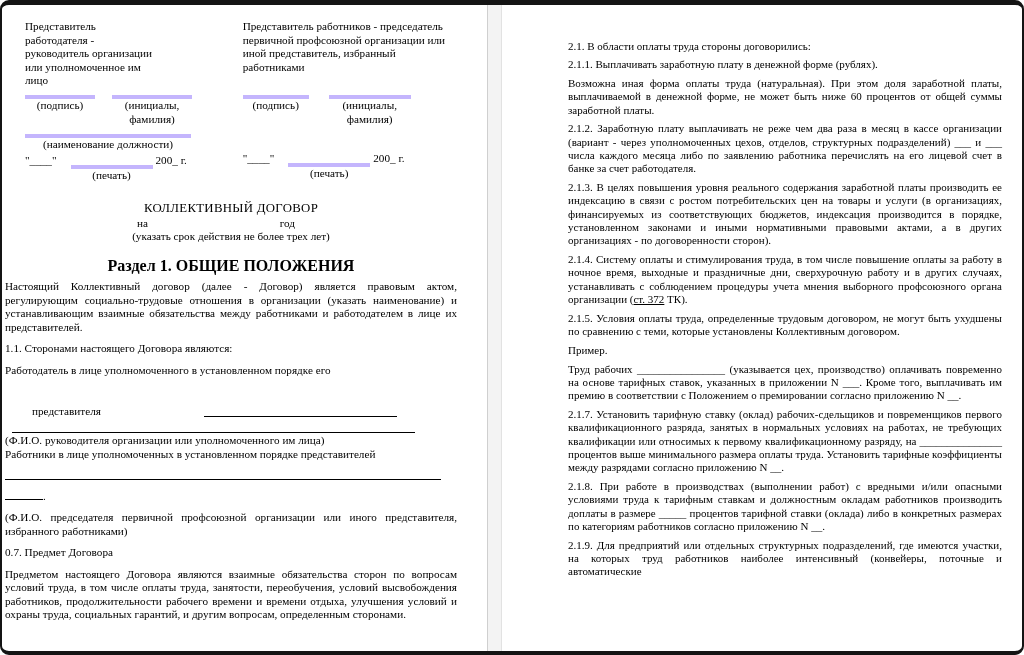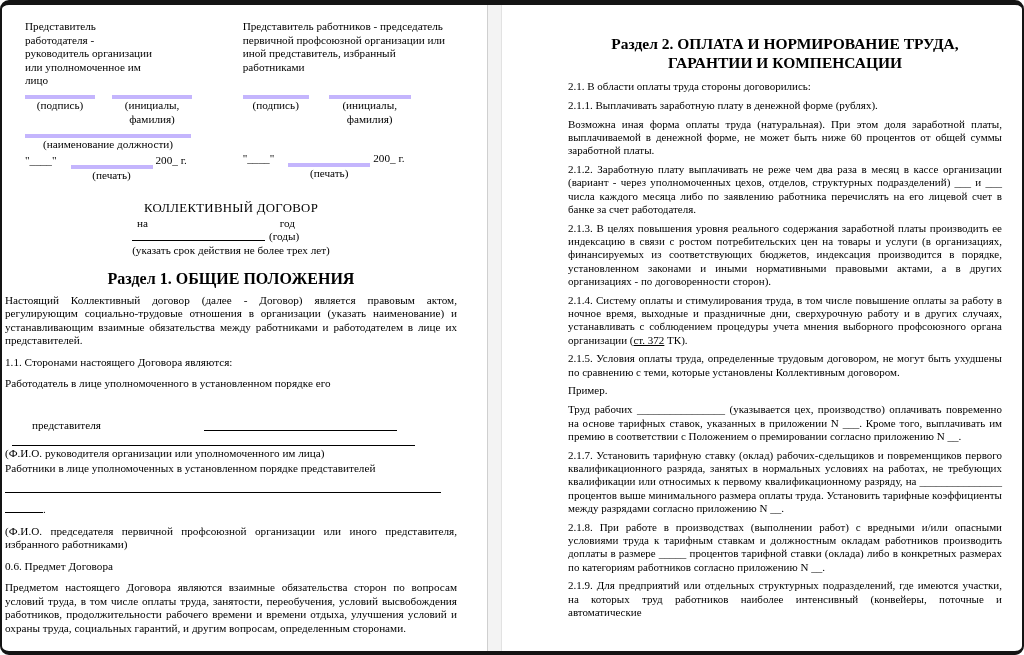--- a/index.html
+++ b/index.html
@@ -114,24 +114,20 @@
         </div>
       </div>
     </div>
 
     <div class="title-block">
       <div class="doc-title">КОЛЛЕКТИВНЫЙ ДОГОВОР</div>
       <div class="na-god">
         <span>на</span>
         <span>год</span>
       </div>
-      <div class="gody-row">
-        <div class="gody-line"></div>
-        <span>(годы)</span>
-      </div>
       <div class="term">(указать срок действия не более трех лет)</div>
     </div>
 
     <div class="h1">Раздел 1. ОБЩИЕ ПОЛОЖЕНИЯ</div>
 
     <p>Настоящий Коллективный договор (далее - Договор) является правовым актом, регулирующим социально-трудовые отношения в организации (указать наименование) и устанавливающим взаимные обязательства между работниками и работодателем в лице их представителей.</p>
     <p class="noj">1.1. Сторонами настоящего Договора являются:</p>
     <p class="noj">Работодатель в лице уполномоченного в установленном порядке его</p>
 
     <div class="row-pred">
@@ -139,28 +135,27 @@
       <div class="fill-line"></div>
     </div>
     <div class="uline1"></div>
     <p class="cap-center">(Ф.И.О. руководителя организации или уполномоченного им лица)</p>
 
     <p class="noj" style="margin-top:1px">Работники в лице уполномоченных в установленном порядке представителей</p>
     <div class="uline2"></div>
     <p class="short-row noj"><span class="uline-short"></span><span>.</span></p>
 
     <p>(Ф.И.О. председателя первичной профсоюзной организации или иного представителя, избранного работниками)</p>
-    <p class="noj">0.6. Предмет Договора</p>
+    <p class="noj">0.7. Предмет Договора</p>
     <p>Предметом настоящего Договора являются взаимные обязательства сторон по вопросам условий труда, в том числе оплаты труда, занятости, переобучения, условий высвобождения работников, продолжительности рабочего времени и времени отдыха, улучшения условий и охраны труда, социальных гарантий, и другим вопросам, определенным сторонами.</p>
   </section>
 
   <div class="gutter"></div>
 
   <section class="page page-right rp">
-    <div class="h2">Раздел 2. ОПЛАТА И НОРМИРОВАНИЕ ТРУДА, ГАРАНТИИ И КОМПЕНСАЦИИ</div>
 
     <p class="noj">2.1. В области оплаты труда стороны договорились:</p>
     <p class="noj">2.1.1. Выплачивать заработную плату в денежной форме (рублях).</p>
     <p>Возможна иная форма оплаты труда (натуральная). При этом доля заработной платы, выплачиваемой в денежной форме, не может быть ниже 60 процентов от общей суммы заработной платы.</p>
     <p>2.1.2. Заработную плату выплачивать не реже чем два раза в месяц в кассе организации (вариант - через уполномоченных цехов, отделов, структурных подразделений) ___ и ___ числа каждого месяца либо по заявлению работника перечислять на его лицевой счет в банке за счет работодателя.</p>
     <p>2.1.3. В целях повышения уровня реального содержания заработной платы производить ее индексацию в связи с ростом потребительских цен на товары и услуги (в организациях, финансируемых из соответствующих бюджетов, индексация производится в порядке, установленном законами и иными нормативными правовыми актами, а в других организациях - по договоренности сторон).</p>
     <p><span>2.1.4. Систему оплаты и стимулирования труда, в том числе повышение оплаты за работу в ночное время, выходные и праздничные дни, сверхурочную работу и в других случаях, устанавливать с соблюдением процедуры учета мнения выборного профсоюзного органа организации (</span><span class="u">ст. 372</span><span> ТК).</span></p>
     <p>2.1.5. Условия оплаты труда, определенные трудовым договором, не могут быть ухудшены по сравнению с теми, которые установлены Коллективным договором.</p>
     <p class="noj">Пример.</p>
     <p>Труд рабочих ________________ (указывается цех, производство) оплачивать повременно на основе тарифных ставок, указанных в приложении N ___. Кроме того, выплачивать им премию в соответствии с Положением о премировании согласно приложению N __.</p>

